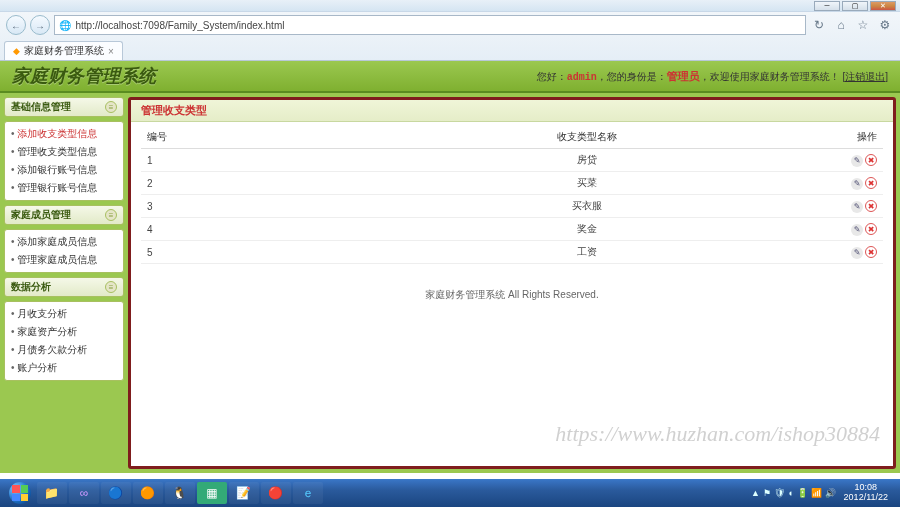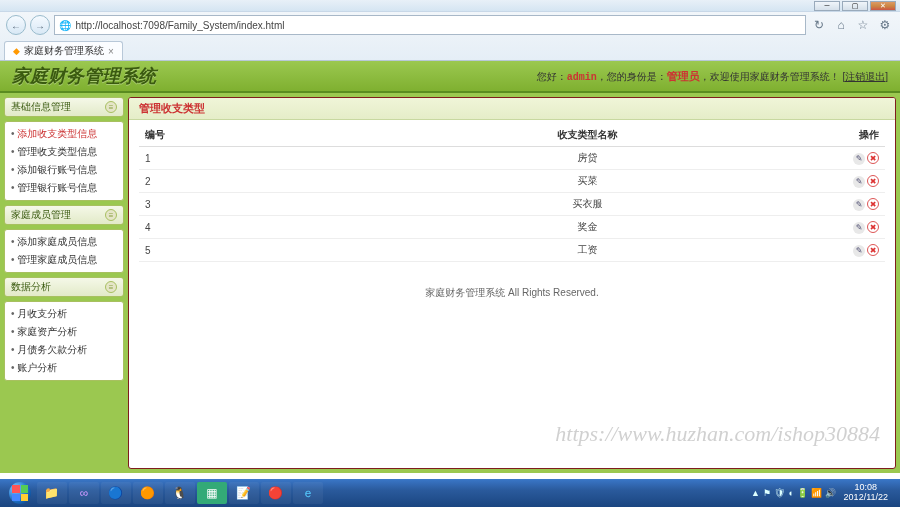--- a/index.html
+++ b/index.html
@@ -23,32 +23,32 @@
     .app-header { background: linear-gradient(#9bc850,#7fb030); height: 32px; display: flex; align-items: center; justify-content: space-between; padding: 0 12px; border-bottom: 2px solid #5a8c20; }
     .app-title { color: #3a5a10; font-family: "STKaiti","KaiTi",serif; font-size: 18px; font-weight: bold; font-style: italic; text-shadow: 0 1px 0 rgba(255,255,255,.3); }
     .user-info { font-size: 10px; color: #333; }
     .user-info .uname { color: #c33; font-weight: bold; font-family: Liberation Mono, monospace; }
     .user-info .urole { color: #c33; font-weight: bold; font-size: 11px; }
     .user-info a { color: #333; text-decoration: underline; }
     
     
     .main-area { display: flex; height: 380px; background: #9bc850; padding: 4px; gap: 4px; }
     .sidebar { width: 120px; display: flex; flex-direction: column; gap: 4px; }
-    .menu-group-header { background: linear-gradient(#f5f8e8,#e2eac8); border: 1px solid #a8c060; border-radius: 3px; padding: 2px 6px; font-size: 10px; font-weight: normal; color: #3a5a10; display: flex; align-items: center; justify-content: space-between; cursor: pointer; }
+    .menu-group-header { background: linear-gradient(#f5f8e8,#e2eac8); border: 1px solid #a8c060; border-radius: 3px; padding: 2px 6px; font-size: 10px; font-weight: bold; color: #3a5a10; display: flex; align-items: center; justify-content: space-between; cursor: pointer; }
     .menu-group-header .badge { width: 12px; height: 12px; border-radius: 6px; background: #e5e5c8; border: 1px solid #a8c060; font-size: 8px; display: flex; align-items: center; justify-content: center; color: #88a040; }
     .menu-items { background: #fff; border: 1px solid #a8c060; border-radius: 3px; padding: 3px 6px; }
     .menu-item { font-size: 10px; color: #333; padding: 2px 0; cursor: pointer; }
     .menu-item::before { content: "• "; color: #666; }
     .menu-item.active { color: #c33; }
     
-    .content { flex: 1; background: #fff; border: 1px solid #7f1d1d; border-radius: 3px; overflow: hidden; display: flex; flex-direction: column; }
+    .content { flex: 1; background: #fff; border: 3px solid #7f1d1d; border-radius: 3px; overflow: hidden; display: flex; flex-direction: column; }
     .content-header { background: linear-gradient(#f0f5d8,#e5edc8); border-bottom: 1px solid #c8d8a0; padding: 3px 10px; font-size: 11px; font-weight: bold; color: #c33; }
     .table-wrap { padding: 4px 10px; }
     table { width: 100%; border-collapse: collapse; font-size: 10px; }
-    th { text-align: left; padding: 4px 6px; border-bottom: 1px solid #ddd; color: #333; font-weight: bold; }
+    th { text-align: left; padding: 4px 6px; border-bottom: 1px solid #ddd; color: #333; font-weight: normal; }
     th:nth-child(2){ text-align: center; }
     th:nth-child(3){ text-align: right; width: 60px; }
     td { padding: 4px 6px; border-bottom: 1px solid #eee; color: #444; }
     td:nth-child(2){ text-align: center; }
     td:nth-child(3){ text-align: right; }
     .op-icons span { display: inline-block; width: 12px; height: 12px; border-radius: 6px; font-size: 8px; text-align: center; line-height: 12px; margin-left: 2px; cursor: pointer; }
     .op-edit { background: #e8e8e8; color: #557; }
     .op-del { background: #fff; border: 1px solid #d55; color: #d33; }
     .footer-text { text-align: center; font-size: 10px; color: #666; padding: 20px 12px; }
     

